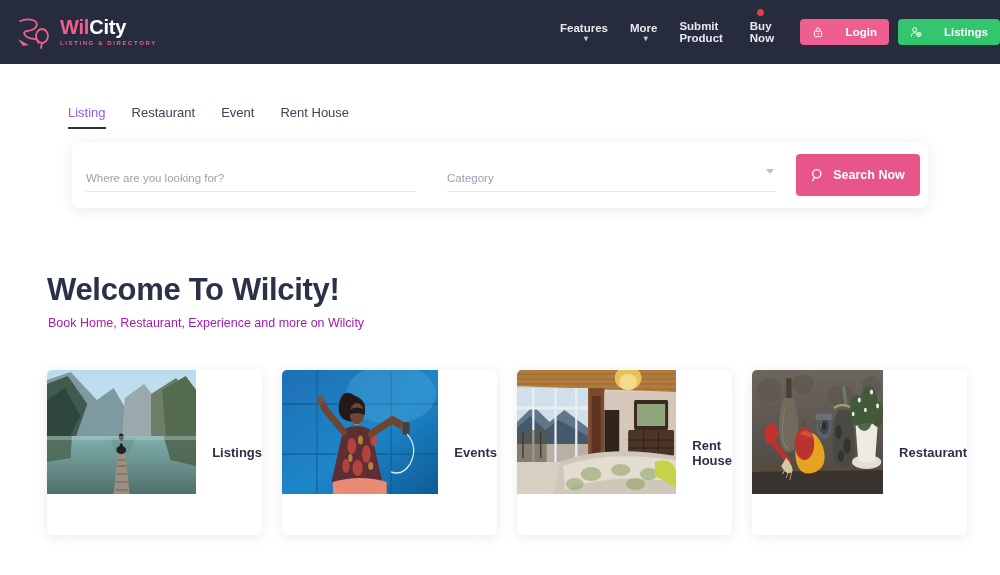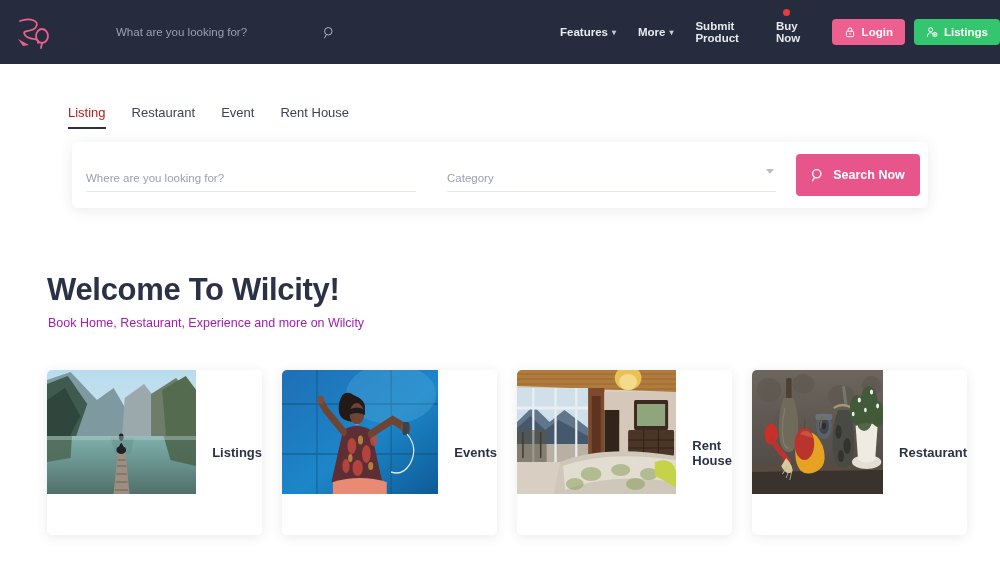--- a/index.html
+++ b/index.html
@@ -41,48 +41,48 @@
   }
   .hsearch-ico { width: 13px; height: 13px; }
 
   .nav {
     position: absolute; left: 560px; top: 0; height: 64px;
     display: flex; align-items: center; gap: 0;
   }
   .nav-item {
     color: #e7e9ef; font-size: 11.5px; font-weight: bold;
     margin-right: 22px; cursor: pointer;
-    display: flex; align-items: center; position: relative;
+    display: flex; align-items: center; position: relative; flex-direction: column;
   }
   .nav-item .cv { margin-left: 4px; font-size: 8px; opacity: .85; }
   .nav-dot {
     position: absolute; top: -11px; left: 7px;
     width: 7px; height: 7px; border-radius: 50%;
     background: #e93b3b;
   }
   .btn-auth {
-    display: flex; align-items: center; gap: 6px;
+    display: flex; align-items: center; gap: 22px;
     height: 26px; padding: 0 12px; border-radius: 4px;
     color: #fff; font-size: 11.5px; font-weight: bold;
     cursor: pointer; border: 0;
   }
   .btn-login { background: #ec5f8e; margin-right: 9px; }
   .btn-register { background: #34c56f; }
   .btn-auth svg { width: 12px; height: 12px; flex: none; }
 
   
   .tabs {
     position: absolute; top: 105px; left: 68px;
     display: flex; align-items: flex-end; gap: 26px;
   }
   .tab {
     font-size: 13px; color: #3c4257; padding-bottom: 7px;
     cursor: pointer; border-bottom: 2px solid transparent;
   }
-  .tab.active { color: #b91c1c; border-bottom-color: #2b3147; }
+  .tab.active { color: #8b5cf6; border-bottom-color: #2b3147; }
 
   
   .search-card {
     position: absolute; top: 142px; left: 72px;
     width: 856px; height: 66px;
     background: #ffffff; border-radius: 6px;
     box-shadow: 0 2px 14px rgba(40,45,70,.10);
     display: flex; align-items: center;
   }
   .field {
@@ -146,29 +146,26 @@
 
 <div class="header">
 
   <div class="logo">
     <svg class="logo-mark" viewBox="0 0 38 34">
       <path d="M4 6 C14 2, 24 6, 20 12 C16 18, 5 14, 9 20 C13 26, 24 22, 22 28" fill="none" stroke="#ec5f8e" stroke-width="1.8" stroke-linecap="round"></path>
       <path d="M2 24 L13 30 L7 31 Z" fill="#ec5f8e"></path>
       <ellipse cx="26" cy="21" rx="6" ry="7" fill="none" stroke="#ec5f8e" stroke-width="1.8"></ellipse>
       <path d="M26 28 L25 33" stroke="#ec5f8e" stroke-width="1.8" stroke-linecap="round"></path>
     </svg>
-  </div>
-
-  <div class="hsearch">
-    <div class="hsearch-ph">What are you looking for?</div>
-    <svg class="hsearch-ico" viewBox="0 0 16 16">
-      <circle cx="6.5" cy="6.5" r="4.6" fill="none" stroke="#b5b9c7" stroke-width="1.2"></circle>
-      <path d="M4 11 L2 14.5" stroke="#b5b9c7" stroke-width="1.2" stroke-linecap="round"></path>
-    </svg>
-  </div>
+    <div class="logo-text">
+      <div class="logo-name"><span class="w1">Wil</span><span class="w2">City</span></div>
+      <div class="logo-sub">LISTING &amp; DIRECTORY</div>
+    </div>
+  </div>
+
 
   <div class="nav">
     <div class="nav-item">
       <span>Features</span>
       <span class="cv">▾</span>
     </div>
     <div class="nav-item">
       <span>More</span>
       <span class="cv">▾</span>
     </div>

